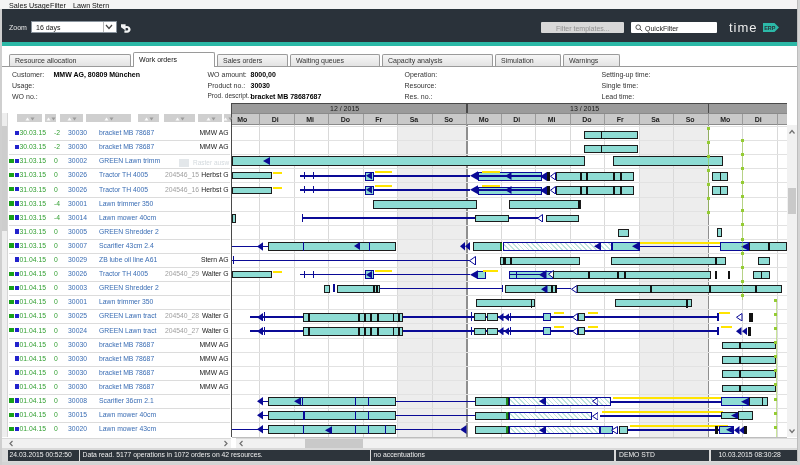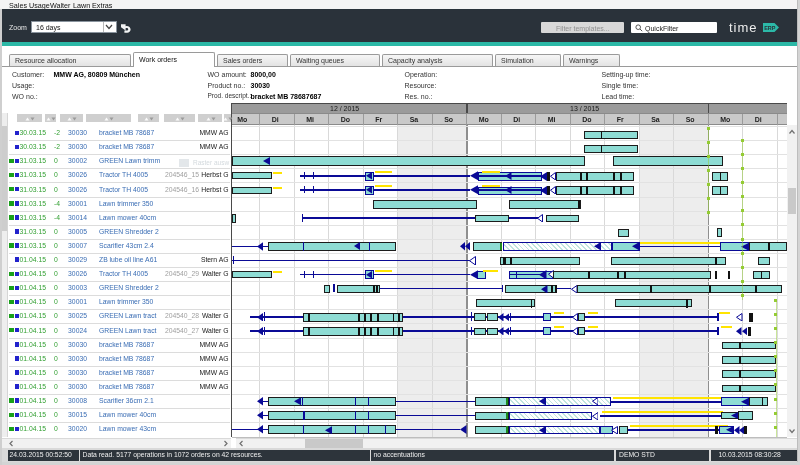--- a/index.html
+++ b/index.html
@@ -4,23 +4,23 @@
 html,body{margin:0;padding:0;}
 body{width:800px;height:465px;font-family:"Liberation Sans",sans-serif;overflow:hidden;}
 #app{position:relative;width:800px;height:465px;background:#fff;overflow:hidden;}
 #app div{pointer-events:none;}
 </style></head>
 <body>
 <div id="app">
 <div style="position:absolute;left:0px;top:0px;width:800px;height:9px;background:#f4f4f4;"></div>
     <div style="position:absolute;left:9px;top:0.8px;font-size:7.2px;line-height:9.2px;color:#111;font-weight:normal;white-space:nowrap;">Sales</div>
     <div style="position:absolute;left:29px;top:0.8px;font-size:7.2px;line-height:9.2px;color:#111;font-weight:normal;white-space:nowrap;">Usage</div>
-    <div style="position:absolute;left:50px;top:0.8px;font-size:7.2px;line-height:9.2px;color:#111;font-weight:normal;white-space:nowrap;">Walter</div>
+    <div style="position:absolute;left:50px;top:0.8px;font-size:7.2px;line-height:9.2px;color:#111;font-weight:normal;white-space:nowrap;">Filter</div>
     <div style="position:absolute;left:73px;top:0.8px;font-size:7.2px;line-height:9.2px;color:#111;font-weight:normal;white-space:nowrap;">Lawn</div>
-    <div style="position:absolute;left:92px;top:0.8px;font-size:7.2px;line-height:9.2px;color:#111;font-weight:normal;white-space:nowrap;">Extras</div>
+    <div style="position:absolute;left:92px;top:0.8px;font-size:7.2px;line-height:9.2px;color:#111;font-weight:normal;white-space:nowrap;">Stern</div>
     <div style="position:absolute;left:0px;top:9px;width:800px;height:32.5px;background:#2a323a;"></div>
     <div style="position:absolute;left:9px;top:22.5px;font-size:7px;line-height:9px;color:#e8e8e8;font-weight:normal;white-space:nowrap;">Zoom</div>
     <div style="position:absolute;left:31px;top:21px;width:85.5px;height:11.5px;background:#fff;border:1px solid #8a949e;box-sizing:border-box;"></div>
     <div style="position:absolute;left:36px;top:23px;font-size:7px;line-height:9px;color:#111;font-weight:normal;white-space:nowrap;">16 days</div>
     <svg style="position:absolute;left:105px;top:24px" width="8" height="6" viewBox="0 0 8 6">
       <path d="M1 1 L4 4.5 L7 1" stroke="#444" stroke-width="1.2" fill="none"></path>
     </svg>
     <div style="position:absolute;left:103px;top:22px;width:1px;height:9.5px;background:#b8b8b8;"></div>
     <svg style="position:absolute;left:119.5px;top:23.5px" width="11" height="9" viewBox="0 0 11 9">
       <path d="M1 0.2 L5.6 0.2 L5.6 2.2 C8.4 1.6 10.6 3.4 10.6 5.6 C10.6 7.6 9 8.8 7.2 8.8 L4.4 8.8 L4.4 6.6 L6.6 6.6 C7.6 6.6 8.2 6.1 8.2 5.4 C8.2 4.4 7 3.8 5.6 4.3 L5.6 6.4 L1 3.2 Z" fill="#f2f3f4"></path>

